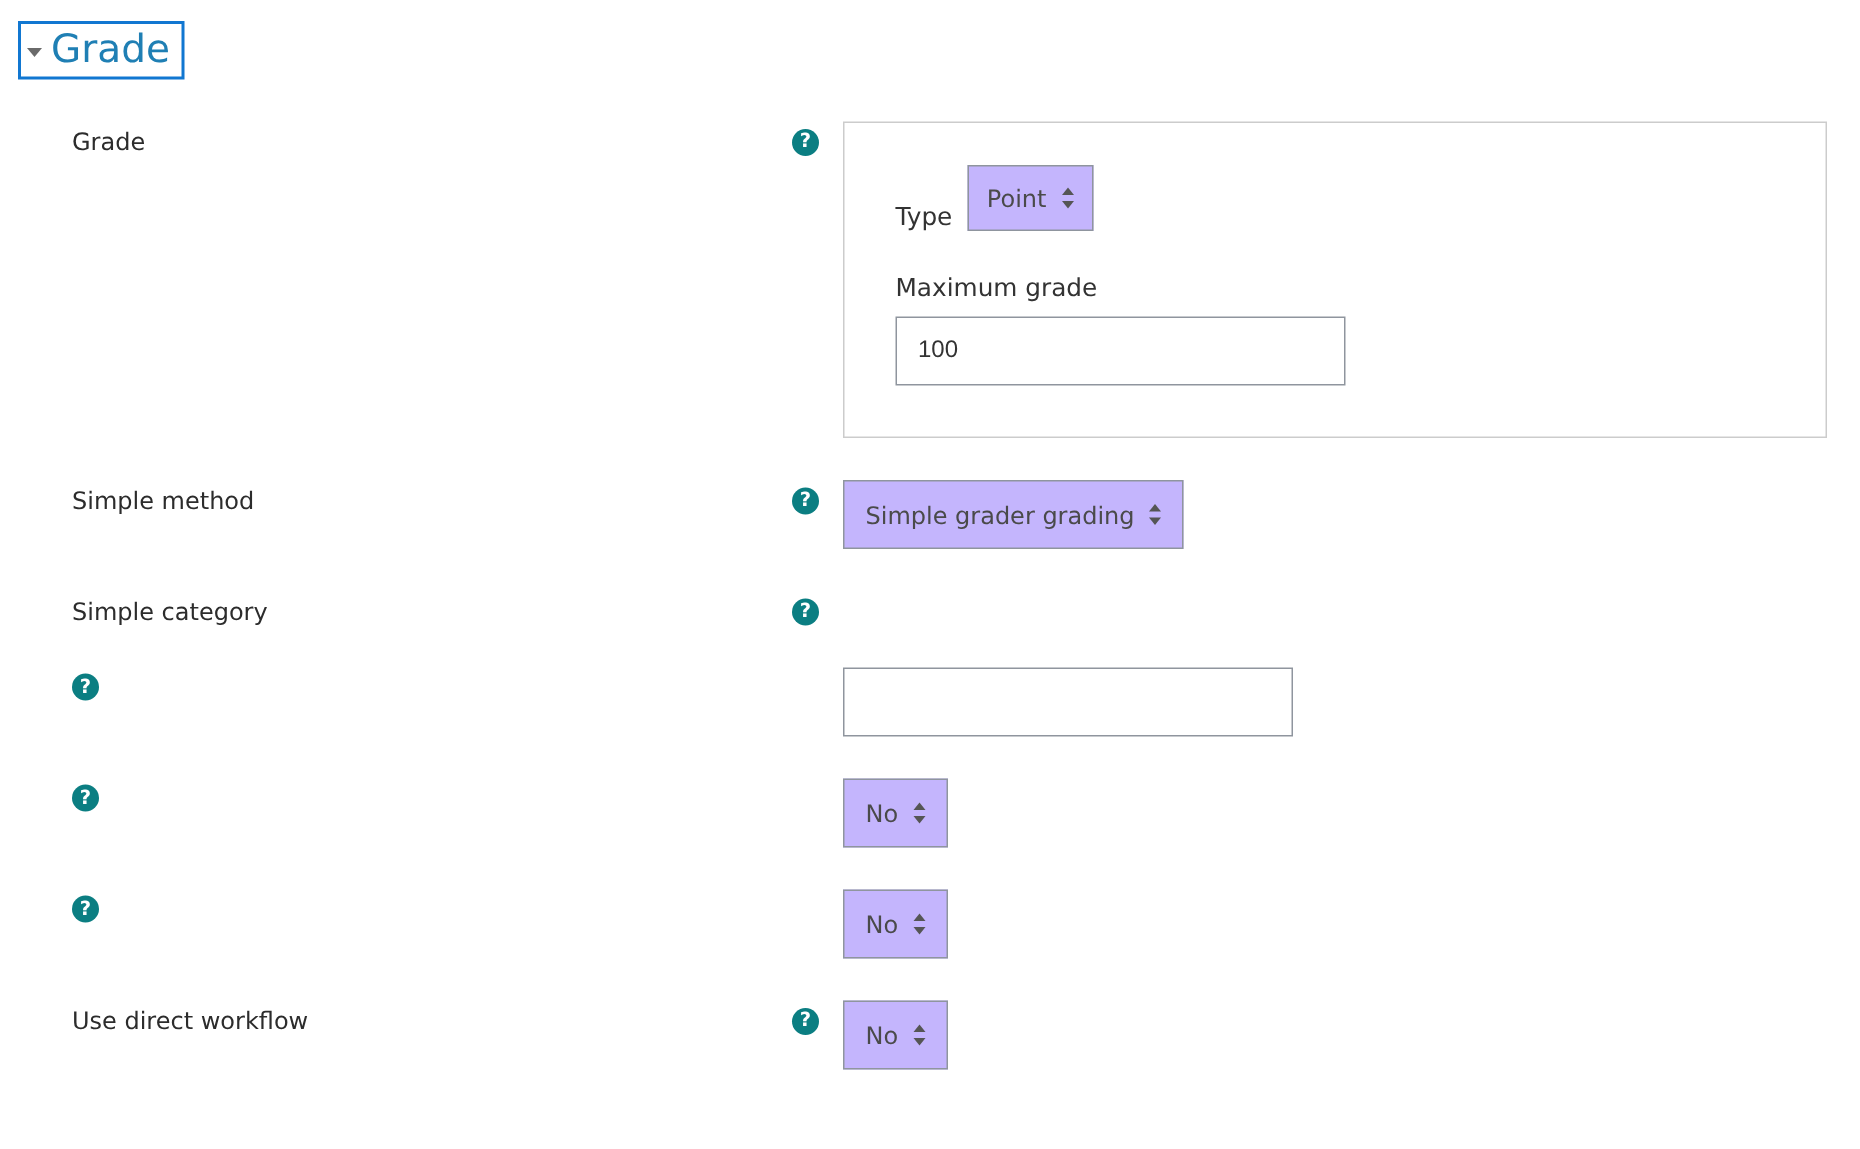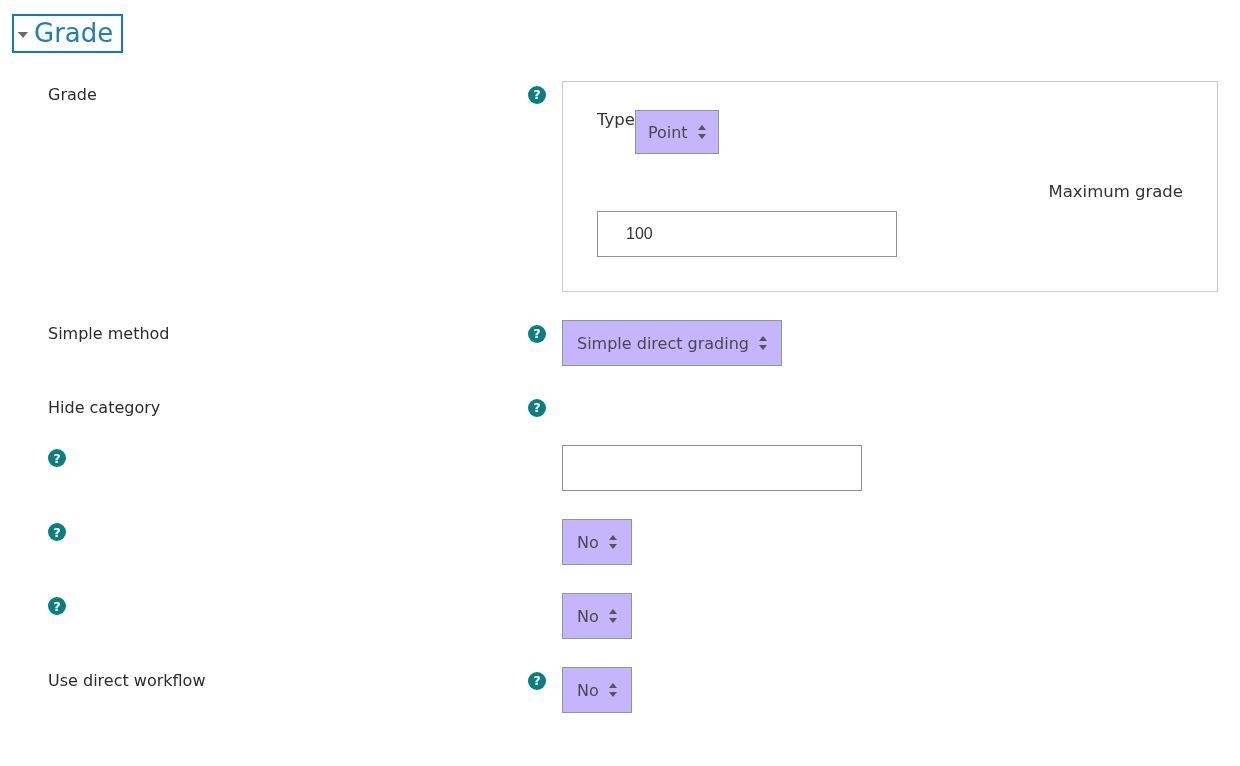--- a/index.html
+++ b/index.html
@@ -112,42 +112,43 @@
     border-left: 4px solid transparent;
     border-right: 4px solid transparent;
   }
   .sort-icon::before { top: 0;   border-bottom: 5px solid #555; }
   .sort-icon::after  { bottom:0; border-top:    5px solid #555; }
 
   .text-input {
     height: 46px;
     width: 300px;
     border: 1px solid var(--border);
-    padding: 0 28px;
+    padding: 0 14px;
     font-size: 16px;
     color: #333;
     outline: none;
   }
 
   
   .grade-panel {
     border: 1px solid var(--light-border);
     padding: 28px 34px 34px 34px;
     width: 100%;
   }
   .grade-panel .inline-row {
     display: flex;
-    align-items: flex-start;
+    align-items: flex-end;
+    gap: 10px;
   }
   .grade-panel .sub-label {
     font-size: 16.5px;
     color: #333;
   }
   .grade-panel .stack { margin-top: 28px; }
-  .grade-panel .stack .sub-label { display: block; margin-bottom: 10px; text-align: right; }
+  .grade-panel .stack .sub-label { display: block; margin-bottom: 10px; }
 </style>
 </head>
 <body>
 
 
 
 
 <div class="section-heading">
   <span class="tri"></span>
   <span class="title">Grade</span>
@@ -177,30 +178,30 @@
 </div>
 
 
 <div class="form-row">
   <div class="label-cell">
     <span class="label-text">Simple method</span>
     <span class="help-icon">?</span>
   </div>
   <div class="control-cell">
     <div class="faux-select">
-      <span>Simple direct grading</span>
-      <span class="sort-icon"></span>
-    </div>
-  </div>
-</div>
-
-
-<div class="form-row">
-  <div class="label-cell">
-    <span class="label-text">Hide category</span>
+      <span>Simple grader grading</span>
+      <span class="sort-icon"></span>
+    </div>
+  </div>
+</div>
+
+
+<div class="form-row">
+  <div class="label-cell">
+    <span class="label-text">Simple category</span>
     <span class="help-icon">?</span>
   </div>
 </div>
 
 
 <div class="form-row">
   <div class="label-cell">
     <span class="help-icon">?</span>
   </div>
   <div class="control-cell">

